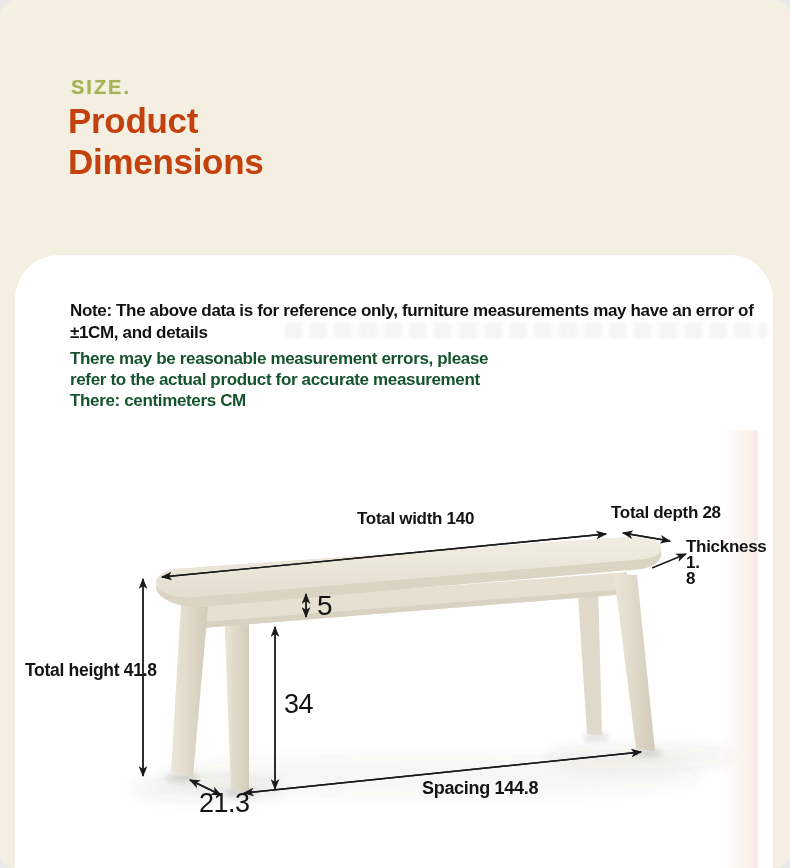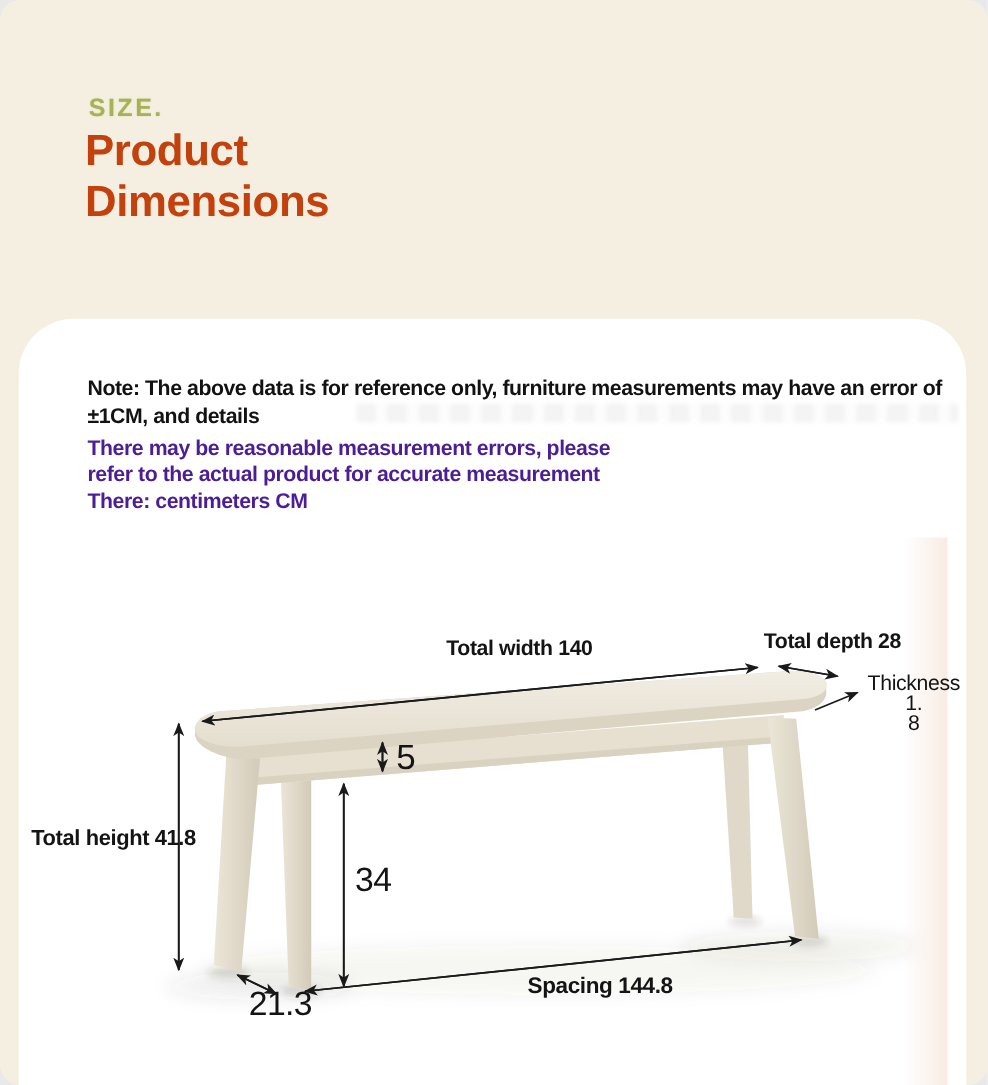--- a/index.html
+++ b/index.html
@@ -26,33 +26,33 @@
     line-height:21.5px;letter-spacing:-.35px;color:#121212;
   }
   .ghost{
     left:285px;top:323px;width:482px;height:15px;opacity:.8;
     background:repeating-linear-gradient(90deg,
       rgba(142,142,148,.12) 0 16px, rgba(142,142,148,.03) 16px 25px);
     filter:blur(1.5px);border-radius:3px;
   }
   .note-p2{
     left:70px;top:348px;width:620px;font-size:17px;font-weight:700;
-    line-height:21px;letter-spacing:-.35px;color:#4c1d95;
+    line-height:21px;letter-spacing:-.35px;color:#14532d;
   }
   .photo-edge{
     left:723px;top:430px;width:35px;height:438px;
     background:linear-gradient(to right, rgba(246,228,214,0), rgba(242,220,204,.55));
   }
   svg.bench{left:0;top:0;width:790px;height:868px;}
   .dim{position:absolute;color:#141414;white-space:nowrap;}
   .dim-sm{font-size:17px;font-weight:700;letter-spacing:-.3px;}
   .dim-lg{font-size:27px;font-weight:400;letter-spacing:-.5px;}
   .thickness{
-    left:686px;top:539px;width:90px;text-align:center;
-    font-size:17px;font-weight:400;line-height:16px;letter-spacing:-.3px;
+    left:686px;top:539px;width:90px;text-align:left;
+    font-size:17px;font-weight:700;line-height:16px;letter-spacing:-.3px;
     white-space:normal;
   }
   .thickness span{display:block;}
 </style>
 </head>
 <body>
 
 <div id="canvas">
 
   <div class="abs eyebrow">SIZE.</div>

